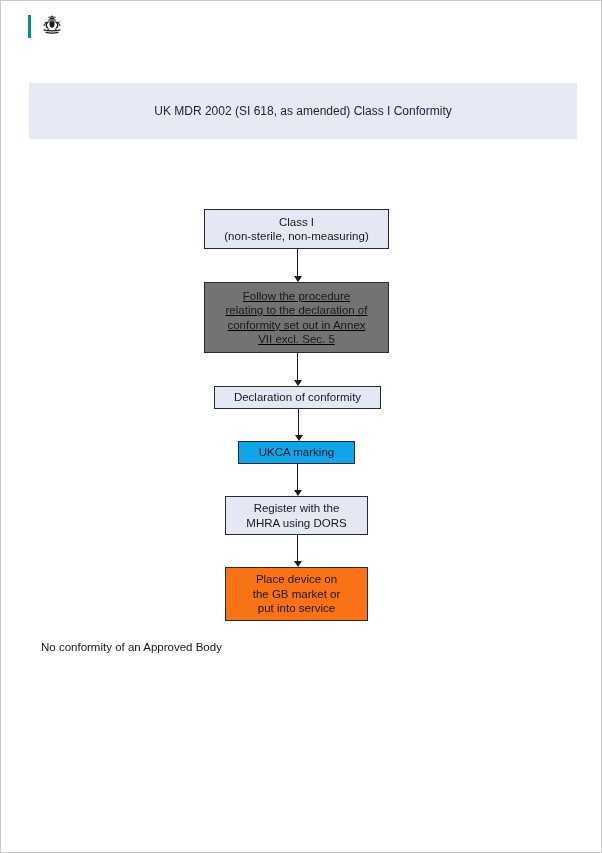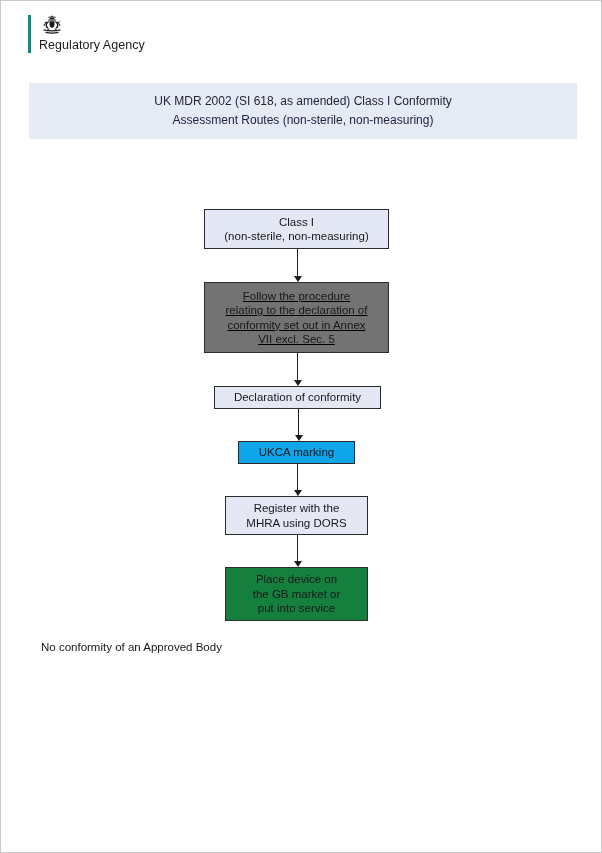--- a/index.html
+++ b/index.html
@@ -152,27 +152,25 @@
           <path d="M40.4 13.8 l3.6 -3.4 l-2.5 4.2 z"></path>
           <path d="M40.8 17.6 q2.4 1.6 2.2 4.3 l-2.2 -.4 q0 -1.9 -1.4 -2.8 z"></path>
 
           <path d="M9 28.5 q17 4 34 0 l0 2.6 q-17 4 -34 0 z"></path>
           <path d="M13 33.6 q13 3.2 26 0 l0 2.2 q-13 3.2 -26 0 z"></path>
 
           <path d="M20 26.6 q-3 2.4 -4.6 5.6 l1.5 .5 q1.6 -3 4.1 -4.9 z"></path>
           <path d="M32 26.6 q3 2.4 4.6 5.6 l-1.5 .5 q-1.6 -3 -4.1 -4.9 z"></path>
         </g>
       </svg>
-      <div class="brand-line">Regulatory Agency</div>
     </div>
   </div>
 
   <div id="title-banner">
     <div class="title-line">UK MDR 2002 (SI 618, as amended) Class I Conformity</div>
-    <div class="title-line">Assessment Routes (non-sterile, non-measuring)</div>
   </div>
 
   <div id="flow">
       <div class="node" style="left: 203px; top: 192px; width: 185px; height: 40px; background: rgb(228, 232, 244); border-color: rgb(43, 43, 43);">
         <div class="node-text">Class I
 (non-sterile, non-measuring)</div>
       </div>
       <div class="node" style="left: 203px; top: 265px; width: 185px; height: 71px; background: #737373; border-color: rgb(43, 43, 43); text-decoration: underline;">
         <div class="node-text">Follow the procedure
 relating to the declaration of
@@ -182,21 +180,21 @@
       <div class="node" style="left: 213px; top: 369px; width: 167px; height: 23px; background: rgb(228, 232, 244); border-color: rgb(43, 43, 43);">
         <div class="node-text">Declaration of conformity</div>
       </div>
       <div class="node" style="left: 237px; top: 424px; width: 117px; height: 23px; background: #0ea5e9; border-color: rgb(43, 43, 43);">
         <div class="node-text">UKCA marking</div>
       </div>
       <div class="node" style="left: 224px; top: 479px; width: 143px; height: 39px; background: rgb(228, 232, 244); border-color: rgb(43, 43, 43);">
         <div class="node-text">Register with the
 MHRA using DORS</div>
       </div>
-      <div class="node" style="left: 224px; top: 550px; width: 143px; height: 54px; background: #15803d; border-color: rgb(43, 43, 43);">
+      <div class="node" style="left: 224px; top: 550px; width: 143px; height: 54px; background: #f97316; border-color: rgb(43, 43, 43);">
         <div class="node-text">Place device on
 the GB market or
 put into service</div>
       </div>
       <div class="connector" style="left: 296px; top: 232px; height: 27px; background: rgb(27, 27, 27);"></div>
       <div class="arrowhead" style="left: 292.5px; top: 259px; border-top-color: rgb(27, 27, 27);"></div>
       <div class="connector" style="left: 296px; top: 336px; height: 27px; background: rgb(27, 27, 27);"></div>
       <div class="arrowhead" style="left: 292.5px; top: 363px; border-top-color: rgb(27, 27, 27);"></div>
       <div class="connector" style="left: 297px; top: 392px; height: 26px; background: rgb(27, 27, 27);"></div>
       <div class="arrowhead" style="left: 293.5px; top: 418px; border-top-color: rgb(27, 27, 27);"></div>

